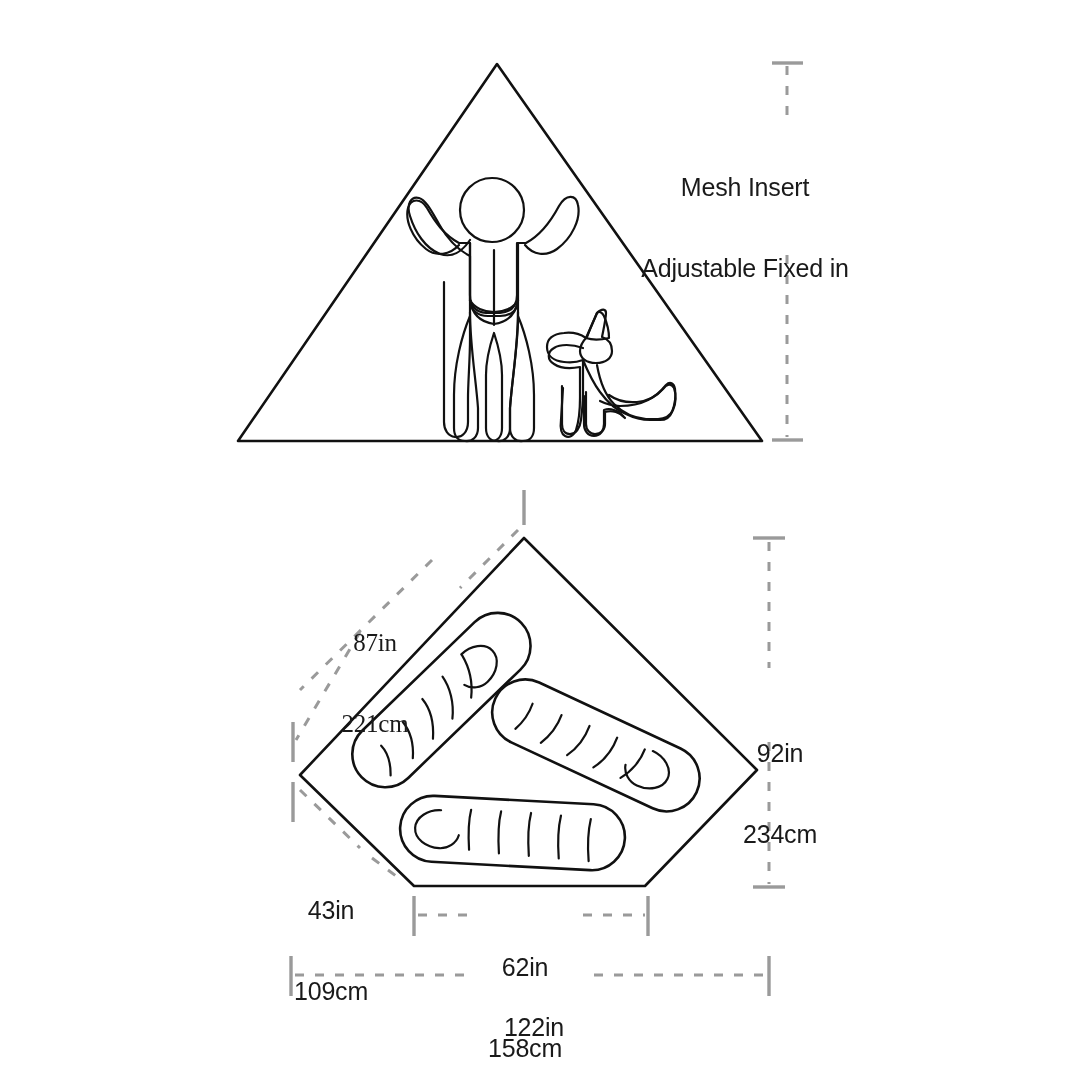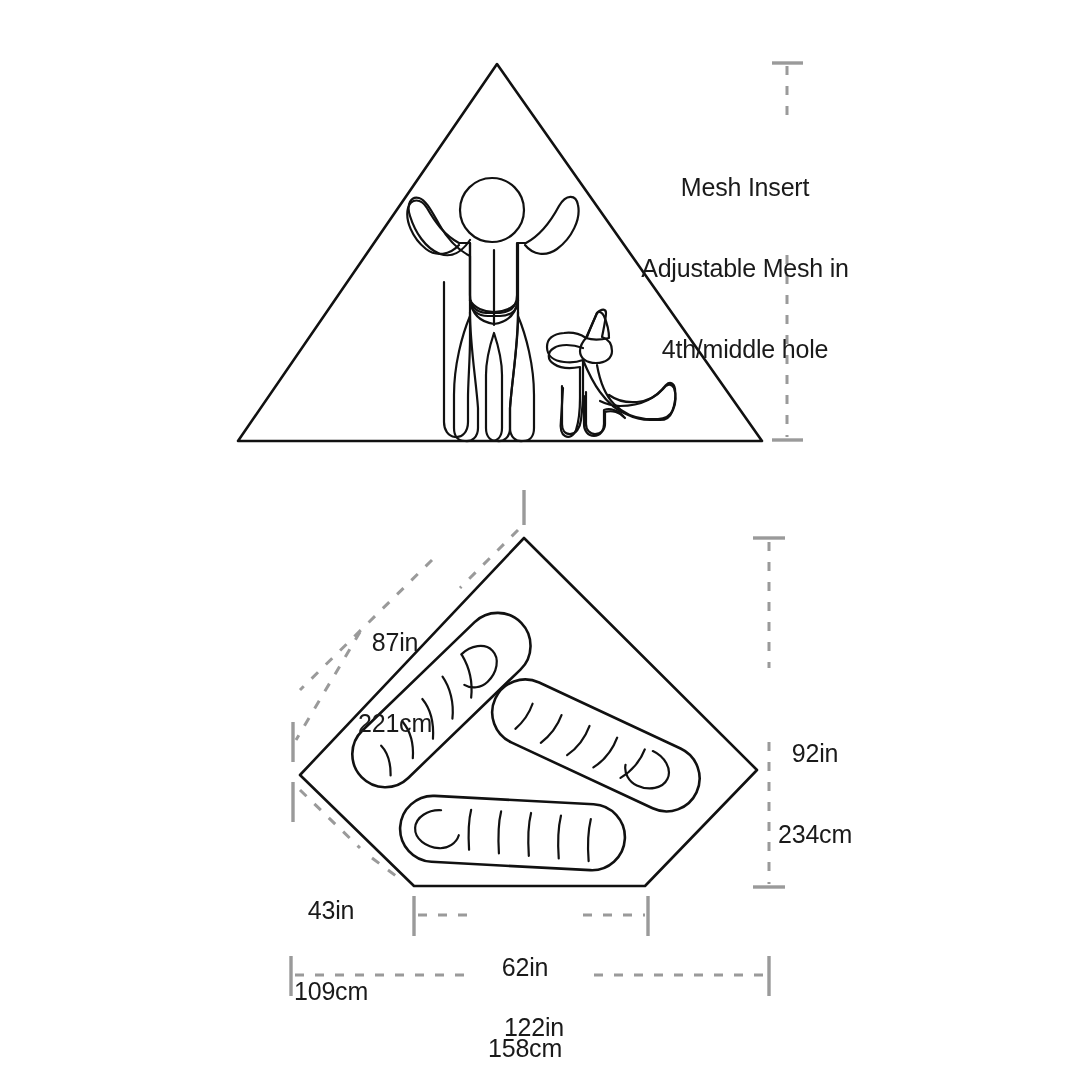--- a/index.html
+++ b/index.html
@@ -75,26 +75,27 @@
     letter-spacing: -0.2px;
   }
   #mesh-note {
     left: 630px;
     top: 120px;
     width: 230px;
     font-size: 25px;
     line-height: 27px;
   }
   #label-87 {
-    left: 340px;
+    left: 320px;
     top: 575px;
     width: 110px;
+    font-family: Liberation Serif, serif;
   }
   #label-92 {
-    left: 760px;
+    left: 725px;
     top: 686px;
     width: 110px;
   }
   #label-43 {
     left: 272px;
     top: 843px;
     width: 118px;
   }
   #label-62 {
     left: 470px;
@@ -337,22 +338,21 @@
         <line class="dim-tick" x1="291" y1="956" x2="291" y2="996"></line>
         <line class="dim-dashed" x1="295" y1="975" x2="470" y2="975"></line>
         <line class="dim-dashed" x1="594" y1="975" x2="766" y2="975"></line>
         <line class="dim-tick" x1="769" y1="956" x2="769" y2="996"></line>
       </g>
     </g>
   </svg>
 
   <div class="label" id="mesh-note">
     <span class="label-line">Mesh Insert</span>
-    <span class="label-line">Adjustable Mesh in</span>
-    <span class="label-line">4th/middle hole</span>
+    <span class="label-line">Adjustable Fixed in</span>
   </div>
 
   <div class="label" id="label-87">
     <span class="label-line">87in</span>
     <span class="label-line">221cm</span>
   </div>
 
   <div class="label" id="label-92">
     <span class="label-line">92in</span>
     <span class="label-line">234cm</span>

